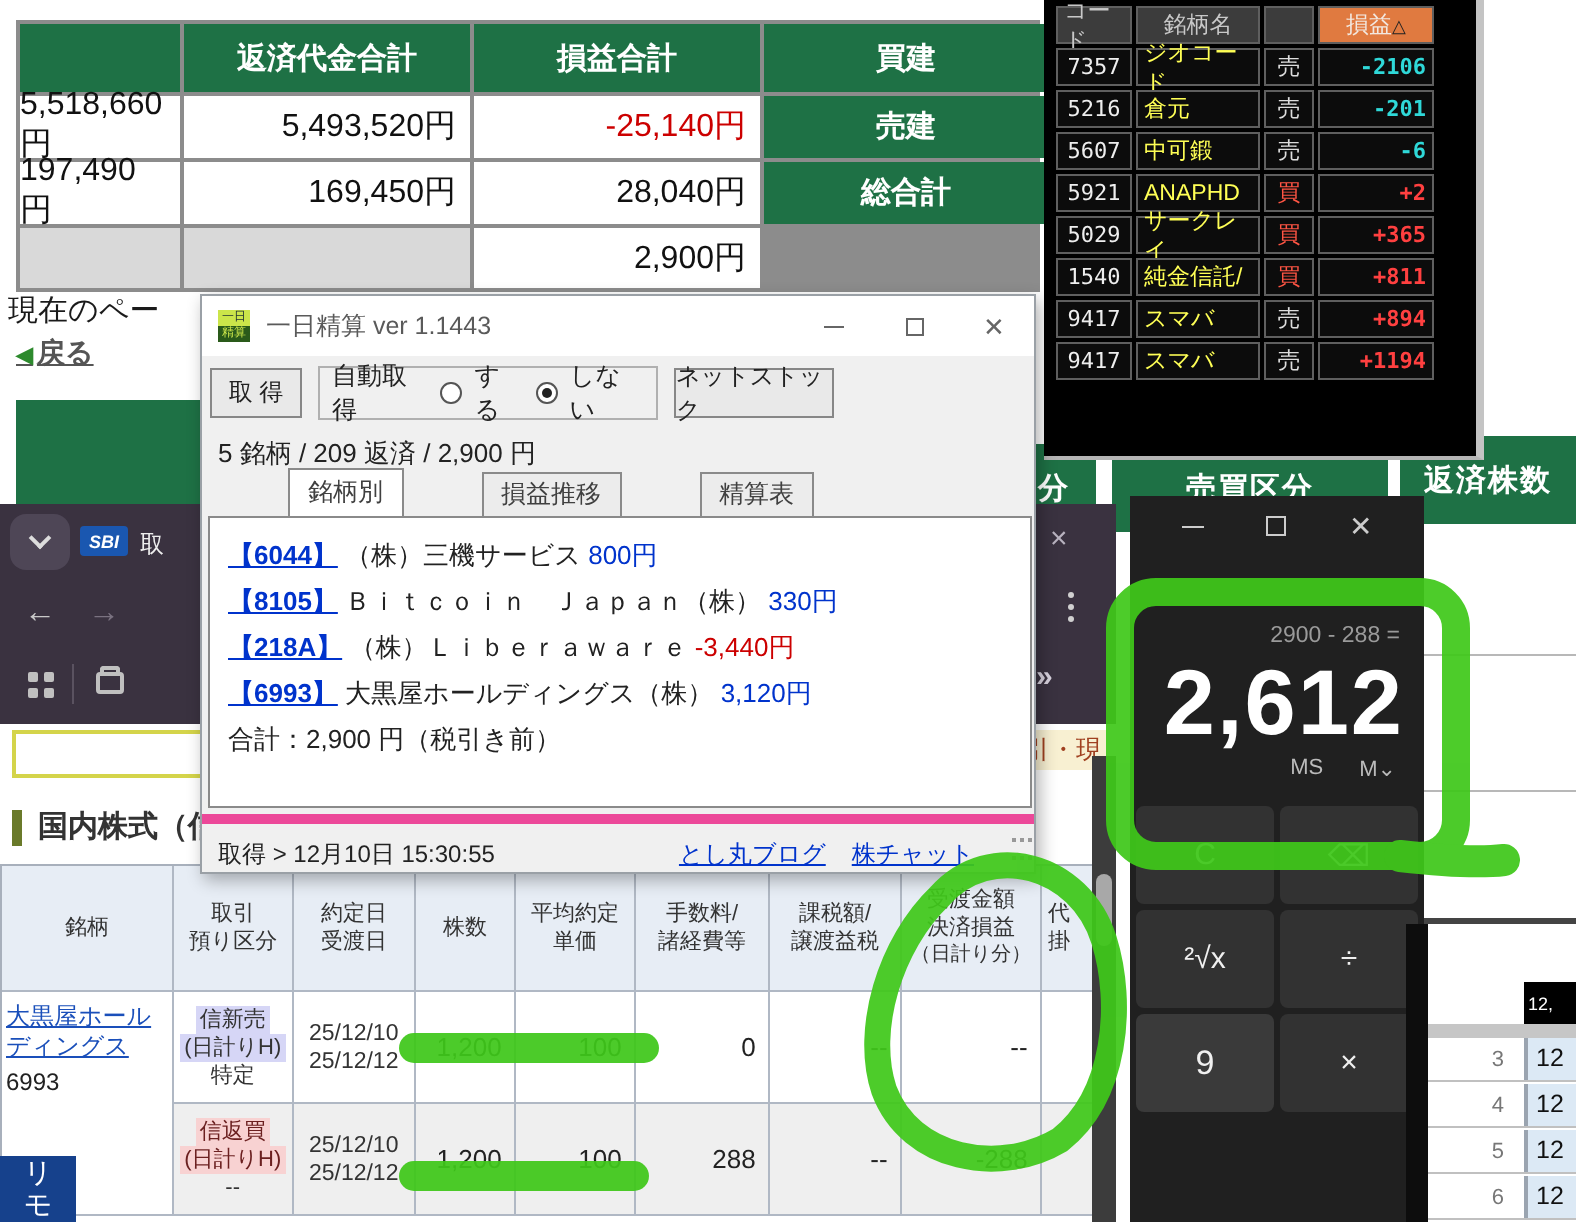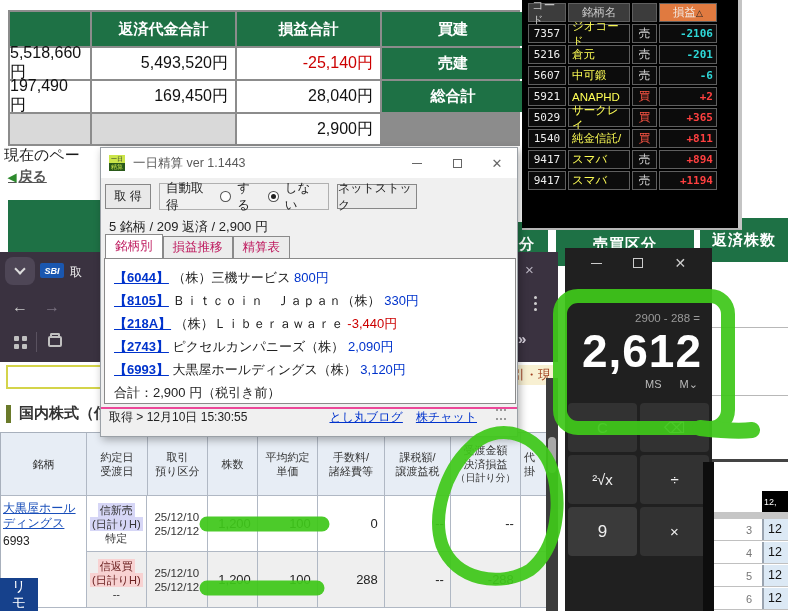--- a/index.html
+++ b/index.html
@@ -81,27 +81,27 @@
   #dlg-title .txt { margin-left:8px; font-size:12.5px; color:#5a5a5a; }
   .winbtns { position:absolute; right:0; top:0; height:30px; display:flex; }
   .winbtn { width:40px; height:100%; display:flex; align-items:center; justify-content:center; color:#666; font-size:13px; }
   .ic-min { width:10px; height:1px; background:#666; }
   .ic-max { width:9px; height:9px; border:1px solid #666; }
   .btn { background:#e9e9e9; border:1px solid #878787; font-size:12px; color:#222; display:flex; align-items:center; justify-content:center; }
   .groupbox { border:1px solid #b0b0b0; display:flex; align-items:center; font-size:12.5px; color:#222; gap:6px; padding:0 6px; }
   .radio { width:11px; height:11px; border:1px solid #555; border-radius:50%; background:#fff; position:relative; }
   .radio.sel::after { content:""; position:absolute; left:2px; top:2px; width:5px; height:5px; border-radius:50%; background:#222; }
   #dlg-line { font-size:13px; color:#222; }
-  .tab { height:22px; padding:0 9px; font-size:12.5px; color:#be185d; display:flex; align-items:center; border:1px solid #8a8a8a; border-bottom:none; background:#ececec; }
+  .tab { height:22px; padding:0 9px; font-size:12.5px; color:#404040; display:flex; align-items:center; border:1px solid #8a8a8a; border-bottom:none; background:#ececec;margin-left:39px; }
   .tab.active { background:#fff; height:24px; margin-top:-2px; z-index:2; }
   #dlg-list { background:#fff; border:1px solid #8a8a8a; font-size:13px; color:#222; padding:7px 0 0 9px; line-height:23px; }
   .e-code { color:#0033cc; font-weight:bold; text-decoration:underline; }
   .e-val { color:#0033cc; }
   .e-val.neg { color:#cc0000; }
-  #dlg-status { border-top:2px solid #ec4899; display:flex; align-items:flex-start; justify-content:space-between; font-size:12px; color:#222; padding:0 10px 0 8px; }
+  #dlg-status { border-top:5px solid #ec4899; display:flex; align-items:flex-end; justify-content:space-between; font-size:12px; color:#222; padding:0 0 0 8px; }
   #dlg-status .links { display:flex; gap:13px; }
   #dlg-status .links span { color:#0033cc; text-decoration:underline; }
   .grip { display:grid; grid-template-columns:3px 3px 3px; gap:1px; margin-left:6px; }
   .grip i { width:2px; height:2px; background:#999; }
 
   
   #calc { background:#202020; color:#eee; }
   #calc-title { height:30px; display:flex; align-items:center; justify-content:space-around; padding:0 10px; color:#ccc; }
   .c-min { width:11px; height:1px; background:#ccc; }
   .c-max { width:10px; height:10px; border:1px solid #ccc; }
@@ -249,27 +249,27 @@
         <span class="bar"></span>
         <span class="t">国内株式（信</span>
       </div>
     <div class="abs" id="tabfrag" style="left:510px; top:3px;">引・現</div>
 
     <div class="abs" id="tradetable" style="left:0; top:70px; width:547px; height:179px;">
       <div class="tt-row tt-h" style="height:63px;">
         <div class="tt-c" style="width:86px;">
             <span>銘柄</span>
           </div>
+        <div class="tt-c" style="width:60px;">
+            <span>取引</span>
+            <span>預り区分</span>
+          </div>
         <div class="tt-c" style="width:61px;">
             <span>約定日</span>
             <span>受渡日</span>
-          </div>
-        <div class="tt-c" style="width:60px;">
-            <span>取引</span>
-            <span>預り区分</span>
           </div>
         <div class="tt-c" style="width:50px;">
             <span>株数</span>
           </div>
         <div class="tt-c" style="width:60px;">
             <span>平均約定</span>
             <span>単価</span>
           </div>
         <div class="tt-c" style="width:67px;">
             <span>手数料/</span>
@@ -395,21 +395,20 @@
     <div class="abs" id="dlg-line" style="left:8px; top:70px;">5 銘柄 / 209 返済 / 2,900 円</div>
     <div class="abs" style="left:4px; top:88px; display:flex; align-items:flex-end;">
       <div class="tab active">銘柄別</div>
       <div class="tab">損益推移</div>
       <div class="tab">精算表</div>
     </div>
     <div class="abs" id="dlg-list" style="left:3px; top:110px; width:412px; height:146px;">
       <div><span class="e-code">【6044】</span> <span>（株）三機サービス</span> <span class="e-val">800円</span></div>
       <div><span class="e-code">【8105】</span> <span>Ｂｉｔｃｏｉｎ　Ｊａｐａｎ（株）</span> <span class="e-val">330円</span></div>
       <div><span class="e-code">【218A】</span> <span>（株）Ｌｉｂｅｒａｗａｒｅ</span> <span class="e-val neg">-3,440円</span></div>
-      <div><span class="e-code">【2743】</span> <span>ピクセルカンパニーズ（株）</span> <span class="e-val">2,090円</span></div>
       <div><span class="e-code">【6993】</span> <span>大黒屋ホールディングス（株）</span> <span class="e-val">3,120円</span></div>
       <div>合計：2,900 円（税引き前）</div>
     </div>
     <div class="abs" id="dlg-status" style="left:0; top:259px; width:416px; height:29px;">
       <span>取得 &gt; 12月10日 15:30:55</span>
       <span class="links">
         <span>とし丸ブログ</span>
         <span>株チャット</span>
         <span class="grip">
             <i></i>

